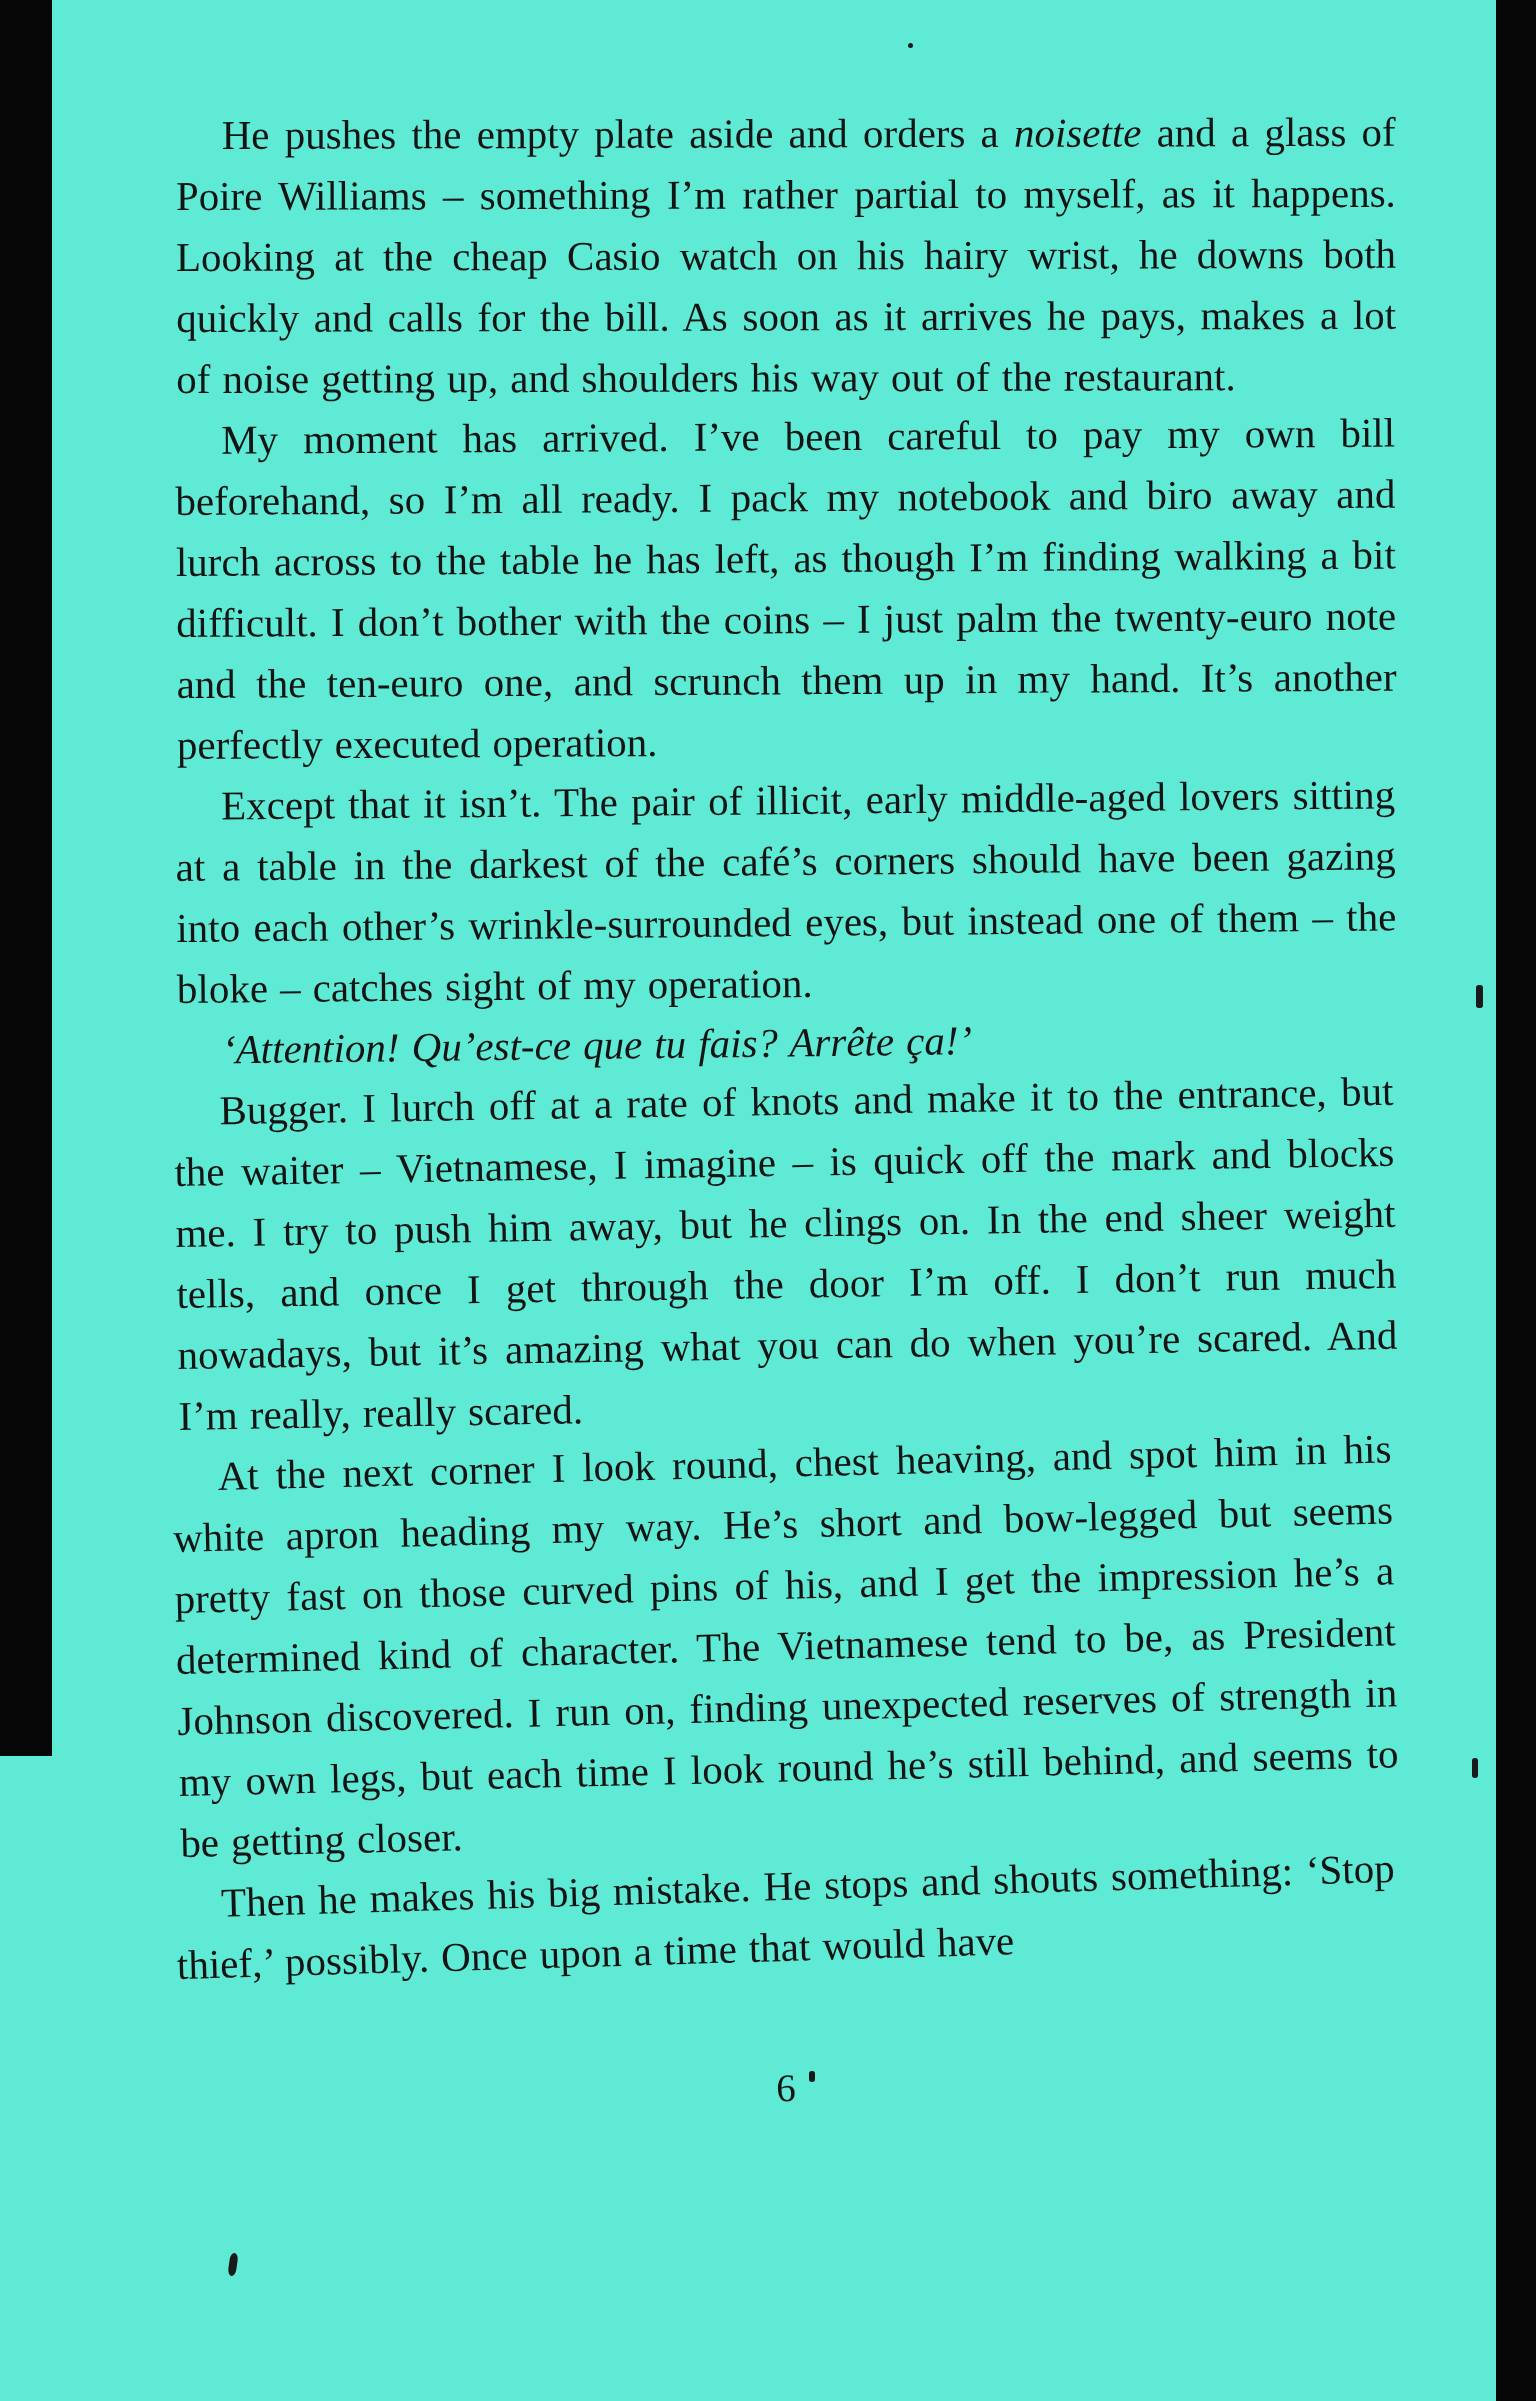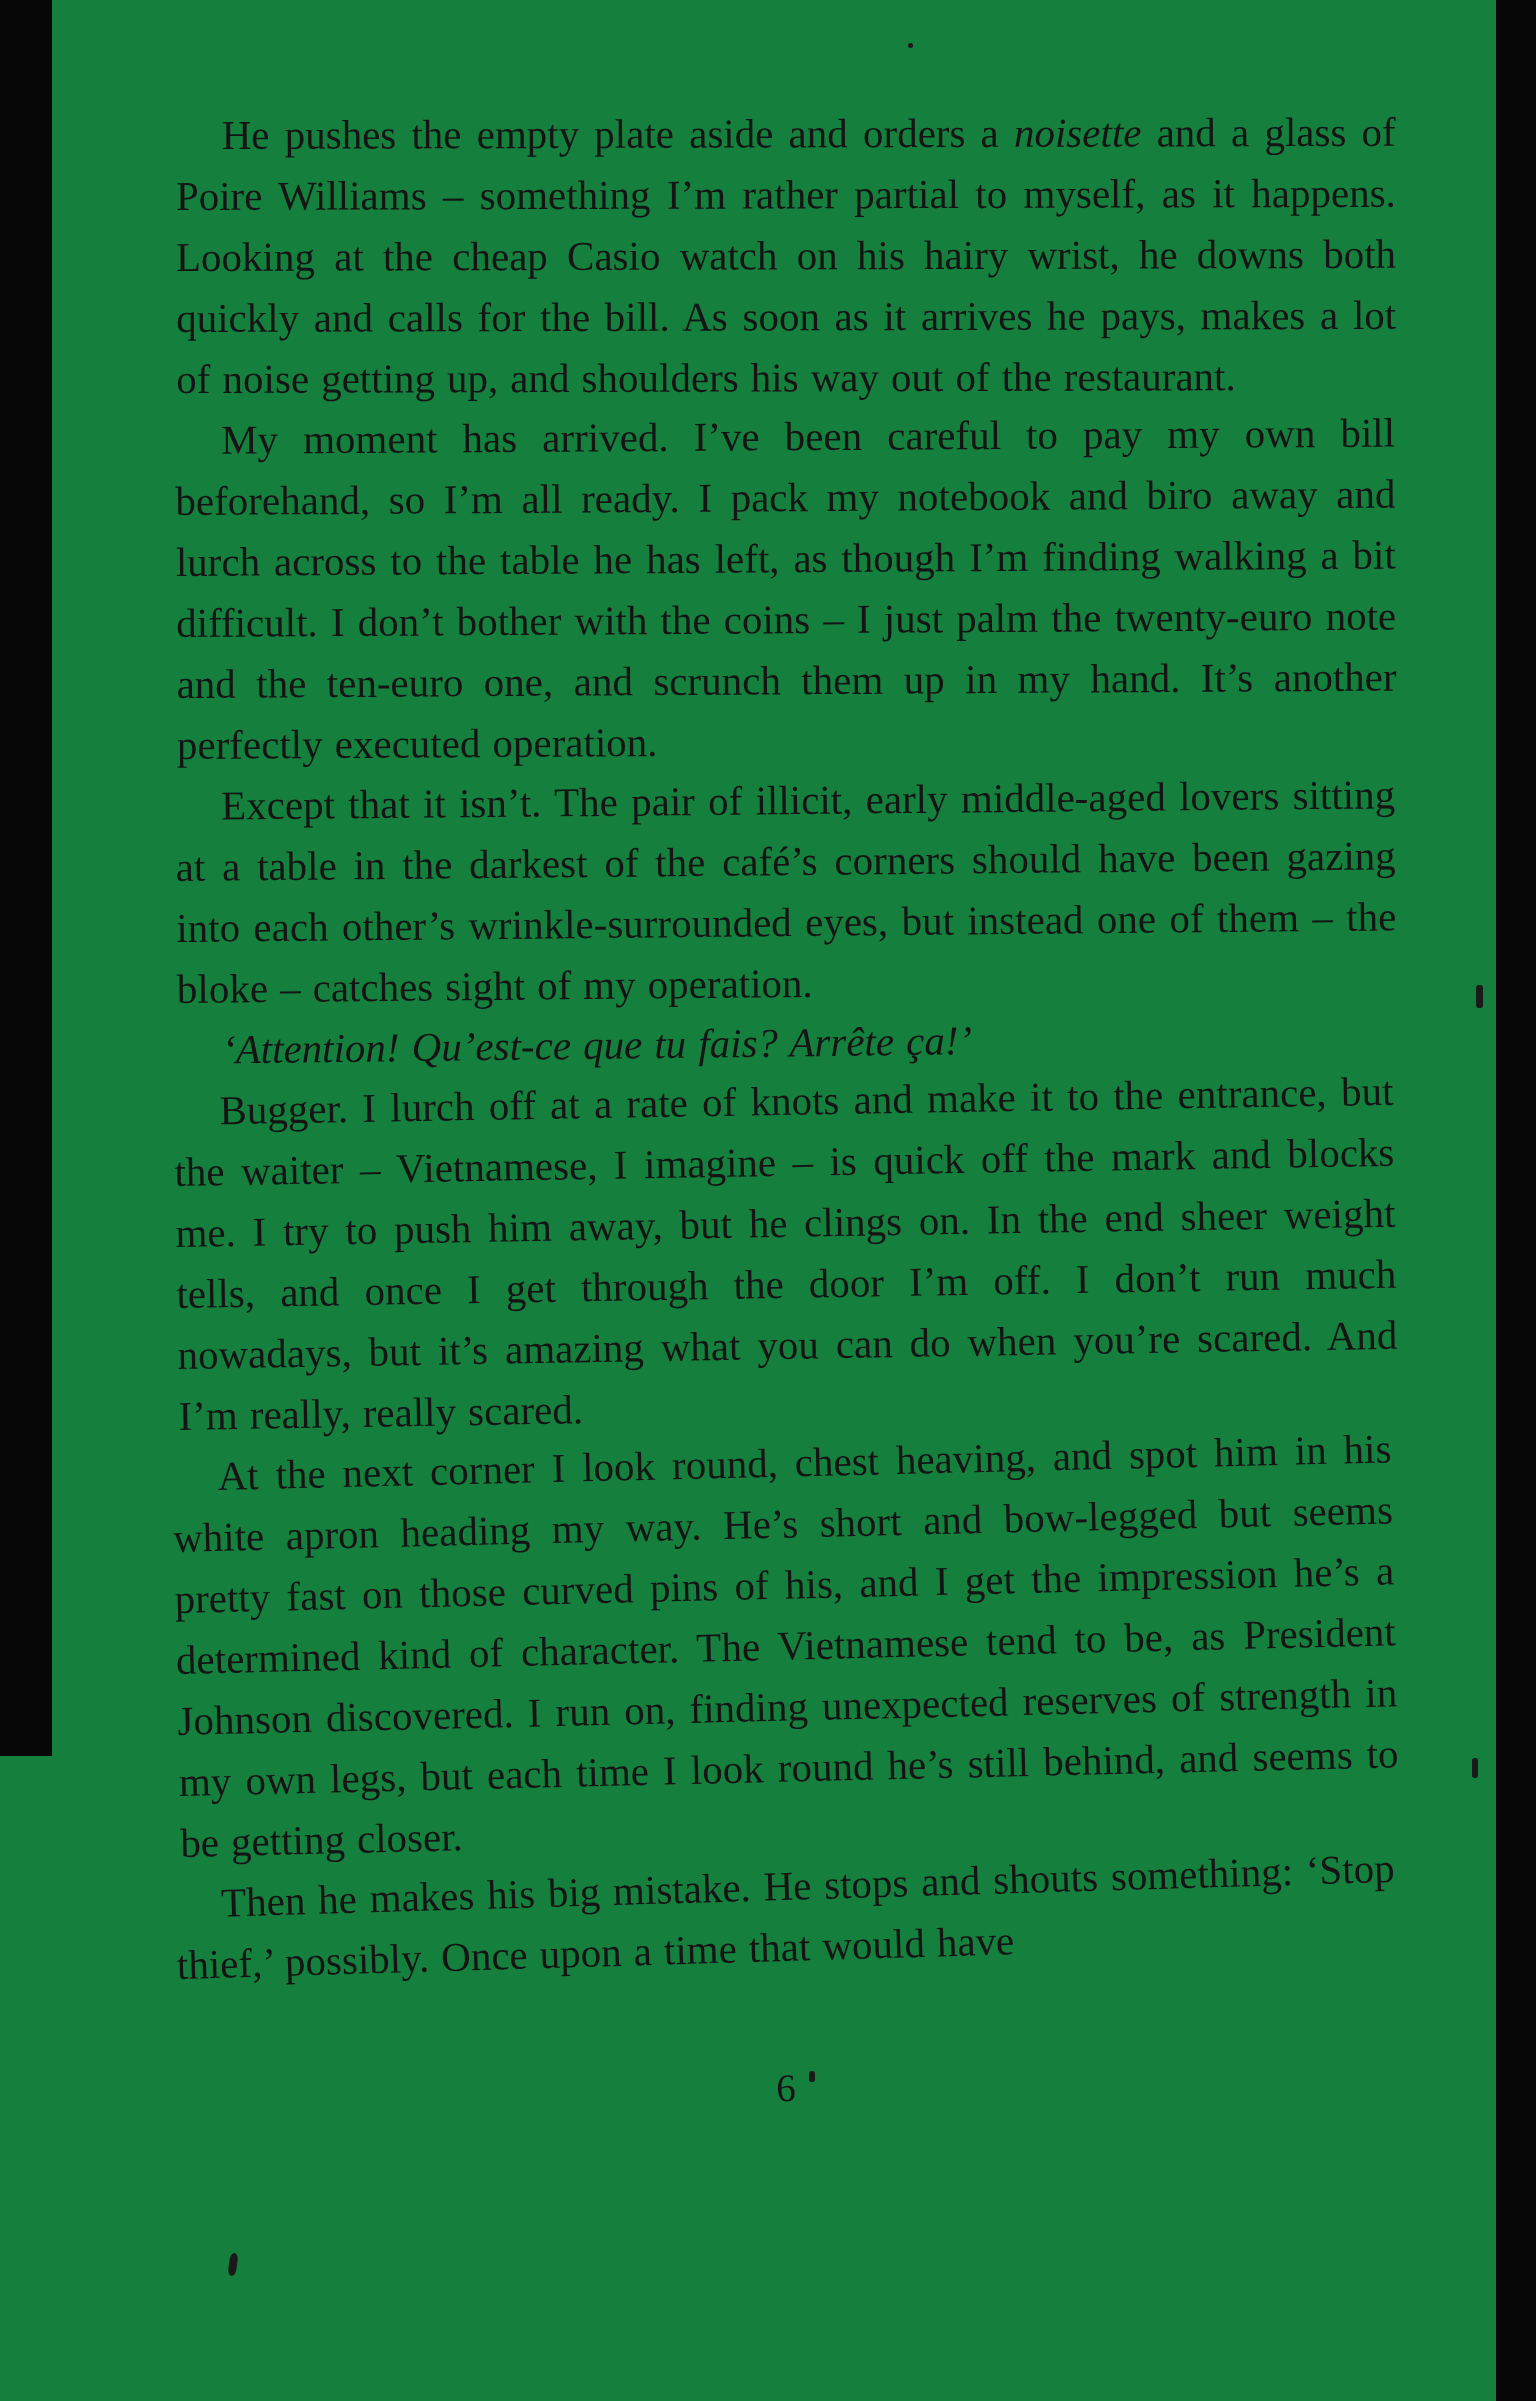--- a/index.html
+++ b/index.html
@@ -4,21 +4,21 @@
 <style>
   html, body {
     margin: 0;
     padding: 0;
     background: #ffffff;
   }
   .page {
     position: relative;
     width: 1537px;
     height: 2401px;
-    background: #15803d;
+    background: #5eead4;
     overflow: hidden;
     font-family: "Liberation Serif", "DejaVu Serif", serif;
     color: #141414;
   }
   
   .scan-edge-left {
     position: absolute;
     left: 0;
     top: 0;
     width: 52px;

